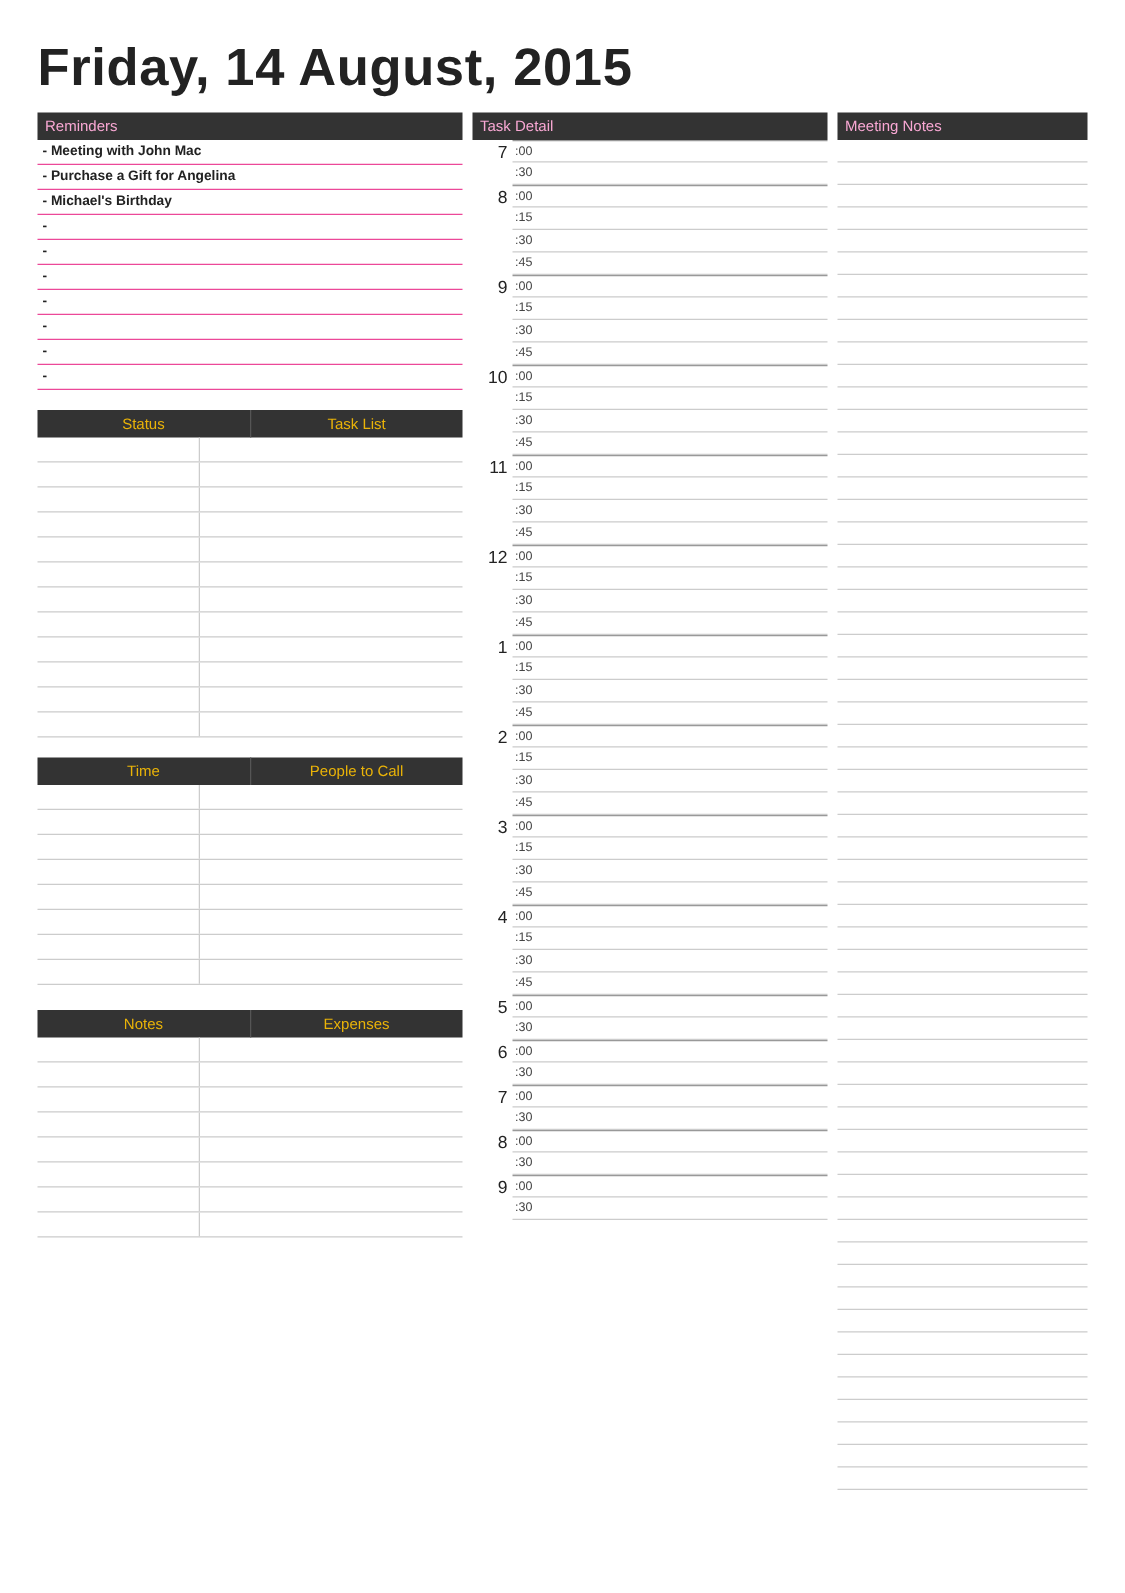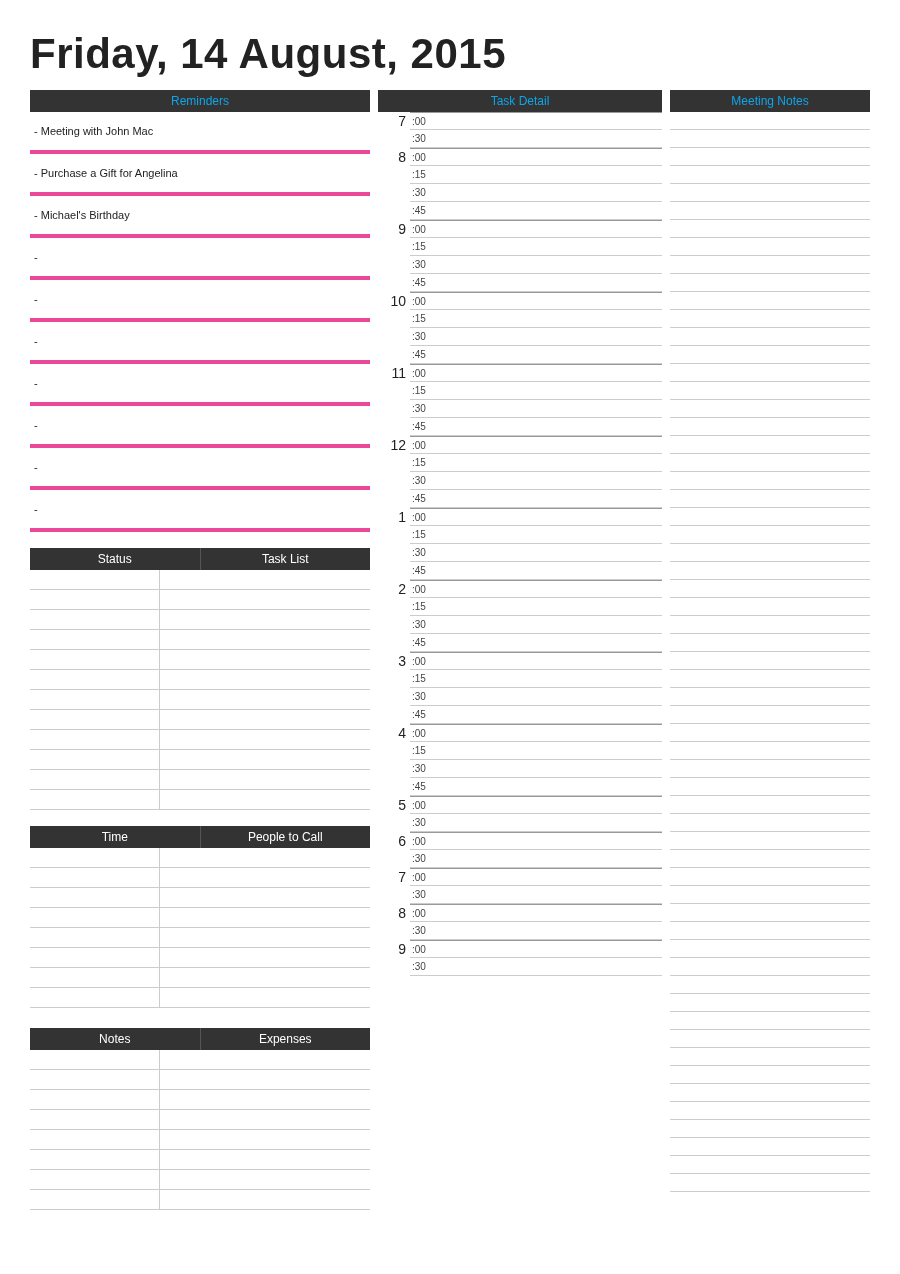--- a/index.html
+++ b/index.html
@@ -35,51 +35,52 @@
     }
     
     .right-col {
       width: 200px;
       flex-shrink: 0;
     }
 
     
     .section-header {
       background: #333;
-      color: #0ea5e9;
+      color: #f9a8d4;
+      text-align: left;
+      font-size: 12px;
+      padding: 4px 6px;
+      font-weight: normal;
+    }
+    .section-header-row {
+      display: flex;
+    }
+    .section-header-half {
+      flex: 1;
+      background: #333;
+      color: #eab308;
       text-align: center;
       font-size: 12px;
       padding: 4px 6px;
       font-weight: normal;
     }
-    .section-header-row {
-      display: flex;
-    }
-    .section-header-half {
-      flex: 1;
-      background: #333;
-      color: #ffffff;
-      text-align: center;
-      font-size: 12px;
-      padding: 4px 6px;
-      font-weight: normal;
-    }
     .section-header-half + .section-header-half {
       border-left: 1px solid #555;
     }
 
     
     .reminders-section {
       margin-bottom: 16px;
     }
     .reminder-row {
-      border-bottom: 4px solid #ec4899;
-      font-size: 11px;
-      padding: 13px 4px;
+      border-bottom: 1px solid #ec4899;
+      font-size: 11px;
+      padding: 3px 4px;
       min-height: 20px;
+      font-weight: bold;
     }
 
     
     .task-section {
       margin-bottom: 16px;
     }
     .task-row {
       display: flex;
       border-bottom: 1px solid #ccc;
       min-height: 20px;

